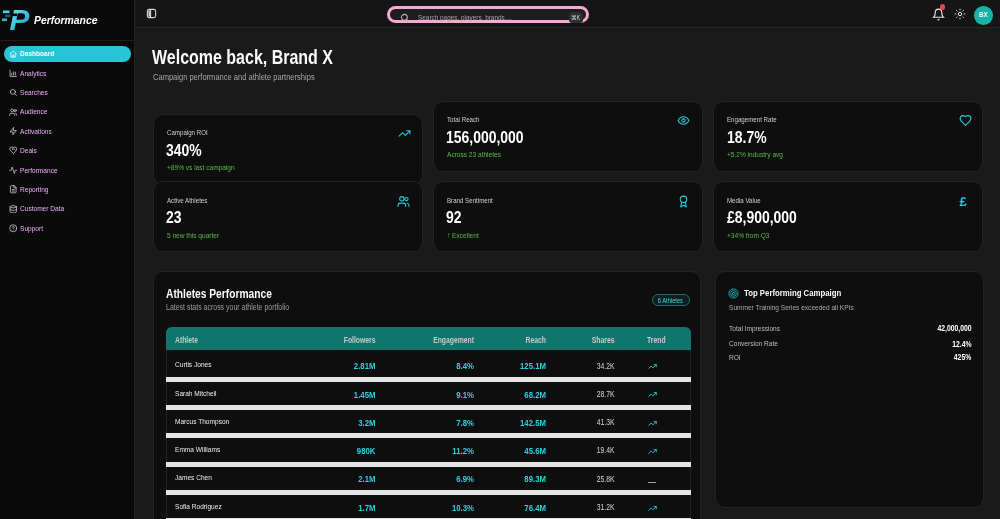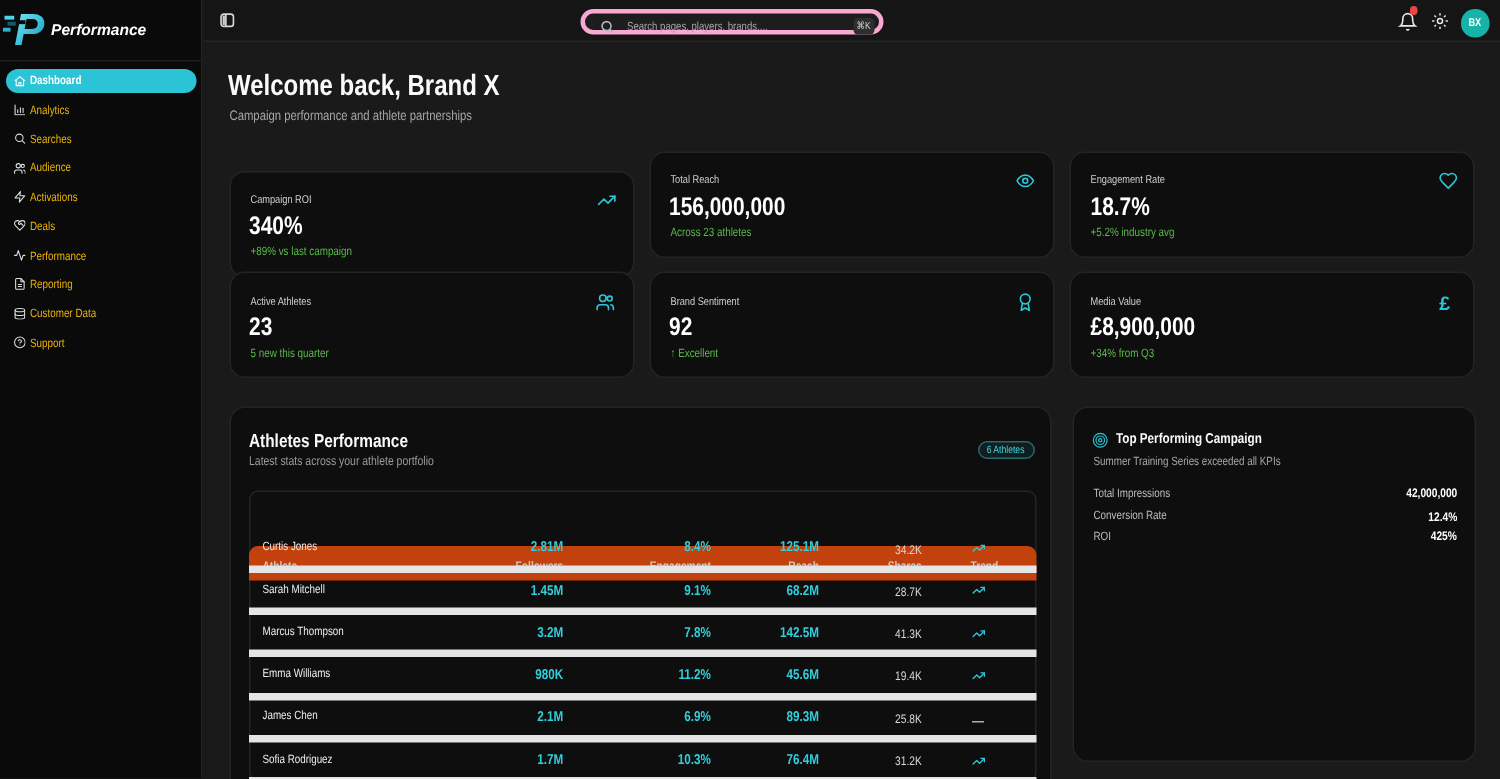--- a/index.html
+++ b/index.html
@@ -12,21 +12,21 @@
 
   
   .sidebar { position:absolute; left:0; top:0; width:135px; height:519px;
     background:#0a0a0a; border-right:1px solid #232323; }
   .logo-row { position:absolute; left:0; top:0; width:135px; height:41px;
     border-bottom:1px solid #1e1e1e; }
   .logo-text { position:absolute; left:34px; top:15.3px; font-size:10.4px; font-weight:bold;
     font-style:italic; color:#fff; }
   nav { position:absolute; left:4px; top:45.5px; width:127px; }
   .nav-item { position:relative; height:16px; border-radius:8px; margin-bottom:3.4px;
-    color:#eab308; }
+    color:#f0abfc; }
   .nav-item.active { background:#2ac4d6; color:#ffffff; }
   .nav-item svg { position:absolute; left:4.5px; top:4px; }
   .nav-item span { position:absolute; left:16px; top:3.8px; font-size:8px; }
   .nav-item.active span { font-weight:bold; }
 
   
   .topbar { position:absolute; left:136px; top:0; width:864px; height:28px;
     background:#151515; border-bottom:1px solid #262626; }
   .search { position:absolute; left:251px; top:6px; width:202px; height:17px;
     background:#1d1d1d; border:3px solid #f9a8d4; border-radius:8.5px; }
@@ -58,21 +58,21 @@
     background:#0e0e0e; border:1px solid #242424; border-radius:10px; }
   .tborder { position:absolute; left:12.5px; top:54.7px; width:524.5px; height:194px;
     border:1px solid #242424; border-radius:6px; }
   .tp-title { position:absolute; left:12.5px; top:15px; font-size:12.5px;
     font-weight:bold; color:#fafafa; }
   .tp-sub { position:absolute; left:12.5px; top:29.5px; font-size:8.5px; color:#9c9c9c; }
   .badge { position:absolute; left:498px; top:21.5px; width:38px; height:12.5px;
     background:rgba(43,199,216,0.09); border:1px solid #2a686f; border-radius:7px;
     color:#45d4e0; font-size:7px; text-align:center; line-height:11.5px; }
   .thead { position:absolute; left:12.5px; top:54.7px; width:524.5px; height:23px;
-    background:#c2410c; border-radius:6px 6px 0 0; font-size:7.5px; font-weight:bold; color:#c8c8c8;margin-top:37px; }
+    background:#0f766e; border-radius:6px 6px 0 0; font-size:7.5px; font-weight:bold; color:#c8c8c8; }
   .trow { position:absolute; left:12.5px; width:524.5px; height:28.3px;
     border-bottom:5px solid #e5e5e5; }
   .cell { position:absolute; top:12.2px; }
   .cl { transform:translateY(-50%) scaleX(0.82); transform-origin:0 50%; }
   .cr { transform:translateY(-50%) scaleX(0.82); transform-origin:100% 50%; }
   .cc { transform:translateY(-50%); }
   .c1 { left:9px; font-size:8px; color:#ececec; top:10.9px; }
   .trow .c2,.trow .c3,.trow .c4 { top:11.9px; }
   .trow .c5 { top:12.2px; }
   .trow .c6 { top:12.8px; }

